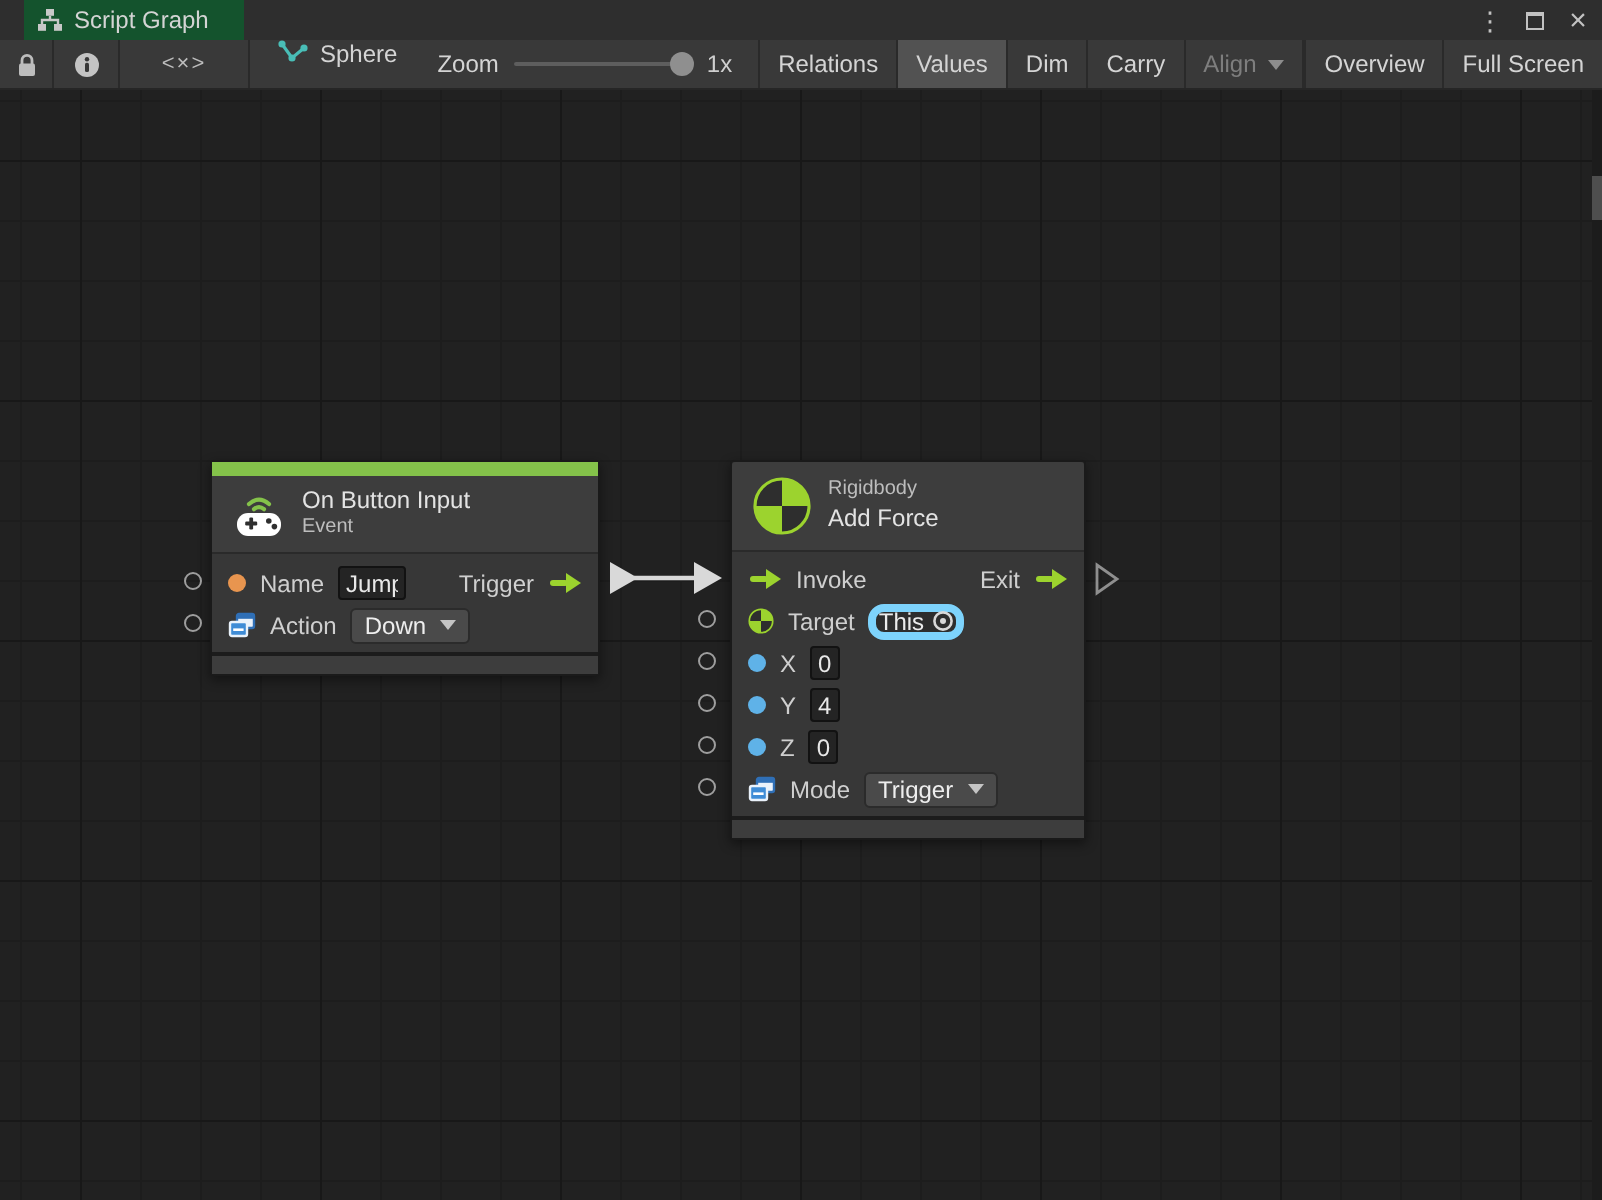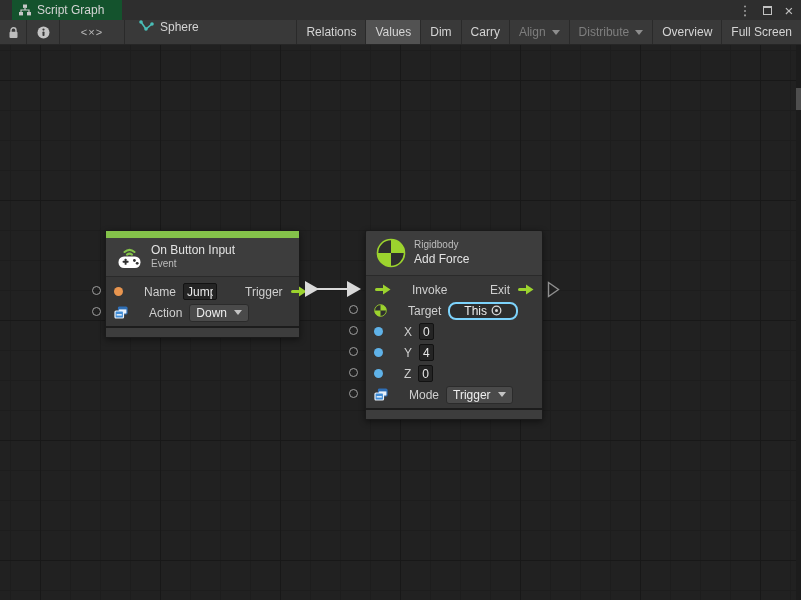--- a/index.html
+++ b/index.html
@@ -49,38 +49,38 @@
   .node { position:absolute; border:1px solid #1a1a1a; border-radius:2px; background:#373737;
           box-shadow:0 2px 6px rgba(0,0,0,.45); font-size:12px; color:#d2d2d2; }
   .node-accent { height:7px; background:#84C24A; }
   .node-header { background:#3d3d3d; display:flex; align-items:center; gap:8px; padding:0 10px; }
   .node-titles { display:flex; flex-direction:column; justify-content:flex-end; line-height:1.25; }
   .node-title { color:#e3e3e3; font-size:12px; }
   .node-subtitle { color:#bdbdbd; font-size:10px; }
   .node-body { background:#373737; border-top:1px solid #2a2a2a; padding:3px 0; }
   .node-row { height:21px; display:flex; align-items:center; padding:0 8px; gap:7px; }
   .node-footer { height:11px; background:#3d3d3d; border-top:2px solid #1c1c1c; }
-  .row-label { color:#cfcfcf;margin-left:14px; }
+  .row-label { color:#cfcfcf; }
   .spacer { flex:1; }
 
   .dot { width:9px; height:9px; border-radius:50%; flex:0 0 auto; }
   .dot.orange { background:#E8954F; }
   .dot.blue { background:#5FB2E8; }
 
   .field { background:#242424; border:1px solid #121212; border-radius:2px; color:#e8e8e8;
            font-family:"Liberation Sans", sans-serif; font-size:12px; height:17px; padding:0 3px; }
   .field.w-jump { width:34px; }
   .field.w-num { width:15px; text-align:left; }
 
   .dropdown { background:#4a4a4a; border:1px solid #2b2b2b; border-radius:3px; height:18px;
               display:flex; align-items:center; padding:0 6px; color:#eee; gap:5px; }
   .dropdown .caret-down { border-top-color:#c4c4c4; margin-left:2px; }
 
-  .this-btn { border:2px solid #7dd3fc; background:#2d2d2d; border-radius:8px; height:18px;
-              display:flex; align-items:center; gap:4px; padding:0 14px; color:#ececec; }
+  .this-btn { border:4px solid #7dd3fc; background:#2d2d2d; border-radius:8px; height:18px;
+              display:flex; align-items:center; gap:4px; padding:0 1px; color:#ececec; }
 
   .port-circle { position:absolute; width:9px; height:9px; border:1px solid #9e9e9e; border-radius:50%; }
 
   svg { display:block; flex:0 0 auto; }
 </style>
 </head>
 <body>
 
 <div class="window">
 
@@ -127,39 +127,42 @@
     <div class="tb-sep"></div>
     <div class="graph-ref">
       <svg width="15" height="12" viewBox="0 0 15 12">
         <path d="M2 2 L7 9 L13 4" fill="none" stroke="#49BEB7" stroke-width="1.6"></path>
         <circle cx="2" cy="2" r="1.8" fill="#49BEB7"></circle>
         <circle cx="7" cy="9" r="1.8" fill="#49BEB7"></circle>
         <circle cx="13" cy="4" r="1.8" fill="#49BEB7"></circle>
       </svg>
       <span>Sphere</span>
     </div>
+    <div class="zoom-group">
+      <span>Zoom</span>
+      <span class="zoom-track">
+        <span class="zoom-handle"></span>
+      </span>
+      <span class="zoom-val">1x</span>
+    </div>
     <div class="tb-spacer"></div>
     <div class="tb-sep"></div>
     <div class="tb-btn">Relations</div>
     <div class="tb-sep"></div>
     <div class="tb-btn active">Values</div>
     <div class="tb-sep"></div>
     <div class="tb-btn">Dim</div>
     <div class="tb-sep"></div>
     <div class="tb-btn">Carry</div>
     <div class="tb-sep"></div>
     <div class="tb-btn disabled">
       <span>Align</span>
       <span class="caret-down"></span>
     </div>
     <div class="tb-sep"></div>
-    <div class="tb-btn disabled">
-      <span>Distribute</span>
-      <span class="caret-down"></span>
-    </div>
     <div class="tb-sep"></div>
     <div class="tb-btn">Overview</div>
     <div class="tb-sep"></div>
     <div class="tb-btn">Full Screen</div>
   </div>
 
   <div class="canvas">
 
     <div class="node" style="left:105px; top:185px; width:195px;">
       <div class="node-accent"></div>

